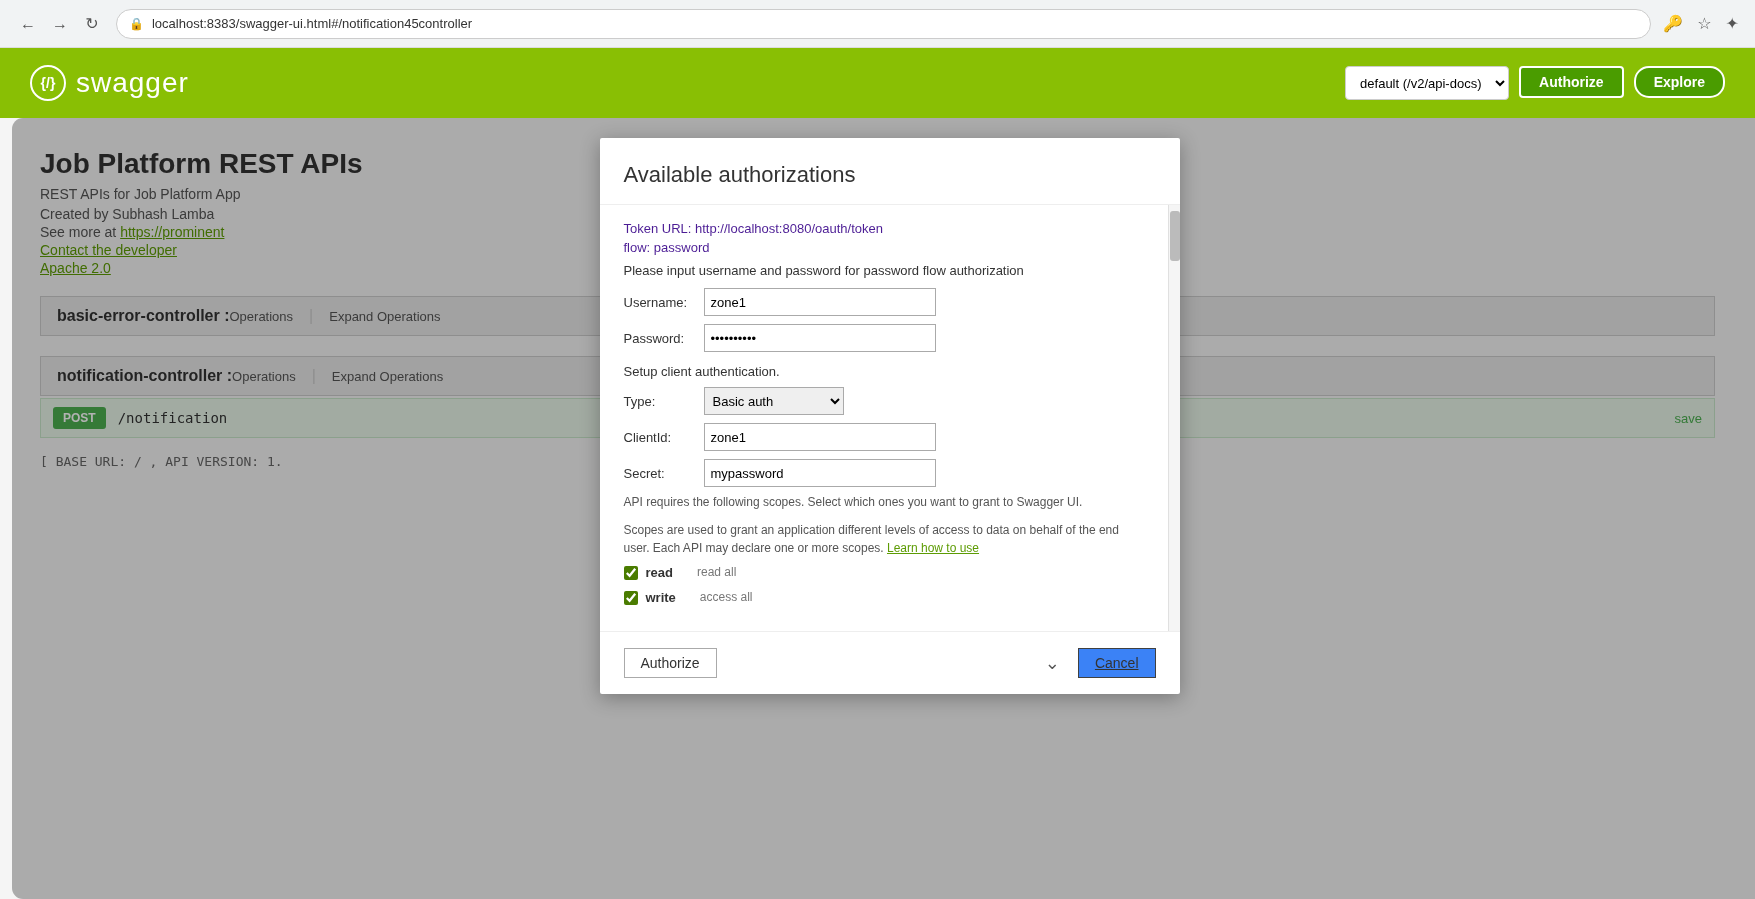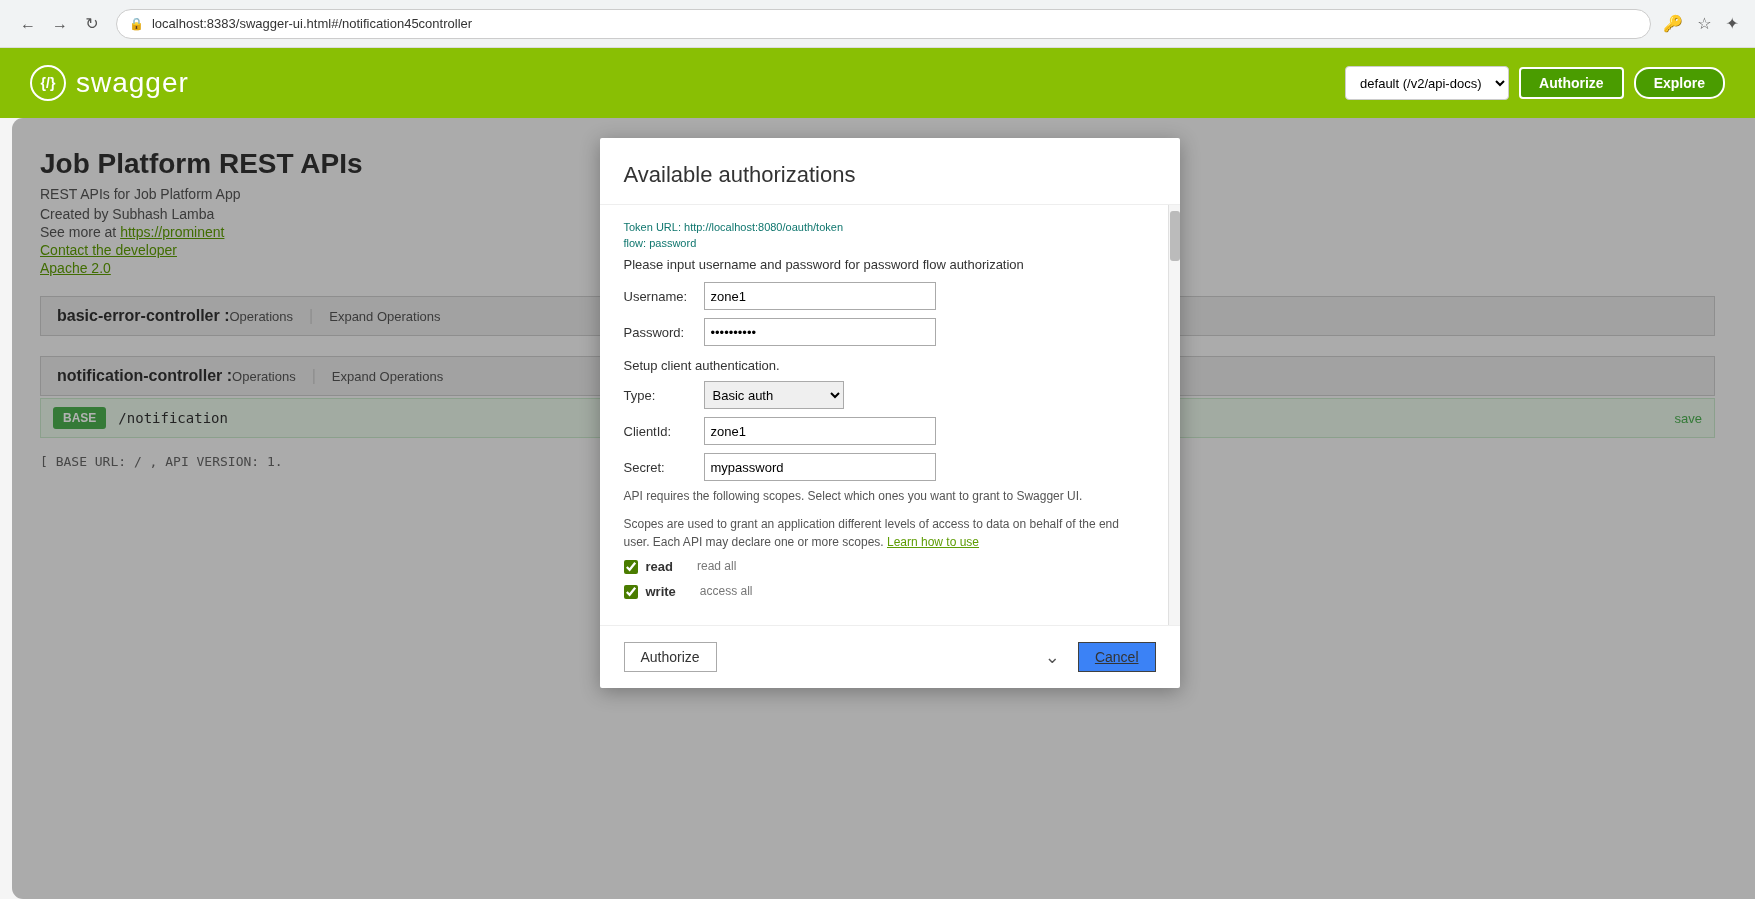--- a/index.html
+++ b/index.html
@@ -88,21 +88,21 @@
       font-size: 14px;
     }
     .swagger-title {
       color: white;
       font-size: 28px;
       font-weight: 300;
       letter-spacing: 1px;
     }
     .header-right {
       display: flex;
-      align-items: center;
+      align-items: flex-start;
       gap: 10px;
     }
     .api-selector {
       height: 34px;
       padding: 0 10px;
       border: 1px solid #ccc;
       border-radius: 4px;
       font-size: 13px;
       background: white;
       cursor: pointer;
@@ -289,22 +289,22 @@
     .modal-body::-webkit-scrollbar-thumb { background: #ccc; }
 
     .oauth-section-title {
       color: #5d9c04;
       font-size: 16px;
       font-weight: bold;
       margin-bottom: 10px;
     }
 
     .info-row {
-      font-size: 11px;
-      color: #0f766e;
+      font-size: 13px;
+      color: #4c1d95;
       margin-bottom: 4px;
     }
 
     .form-label {
       display: inline-block;
       width: 80px;
       font-size: 13px;
       color: #333;
     }
 
@@ -483,21 +483,21 @@
     <div class="controller-section">
       <div class="controller-header">
         <span class="controller-name">notification-controller :</span>
         <div class="controller-actions">
           <a class="controller-action-link" href="#">Operations</a>
           <span class="controller-action-divider">|</span>
           <a class="controller-action-link" href="#">Expand Operations</a>
         </div>
       </div>
       <div class="endpoint-row">
-        <span class="method-badge">BASE</span>
+        <span class="method-badge">POST</span>
         <span class="endpoint-path">/notification</span>
         <span class="endpoint-right">save</span>
       </div>
     </div>
 
     <div class="base-url">[ BASE URL: / , API VERSION: 1.</div>
 
     <div class="modal-overlay">
       <div class="modal">
 

